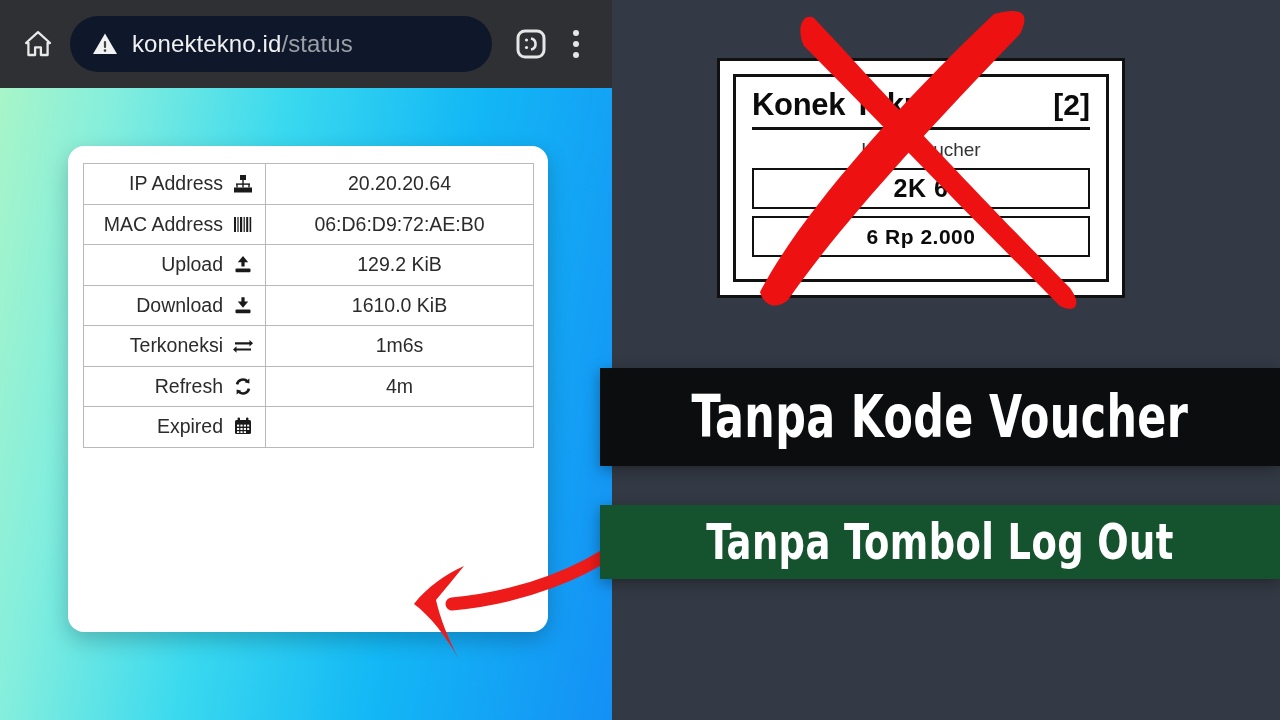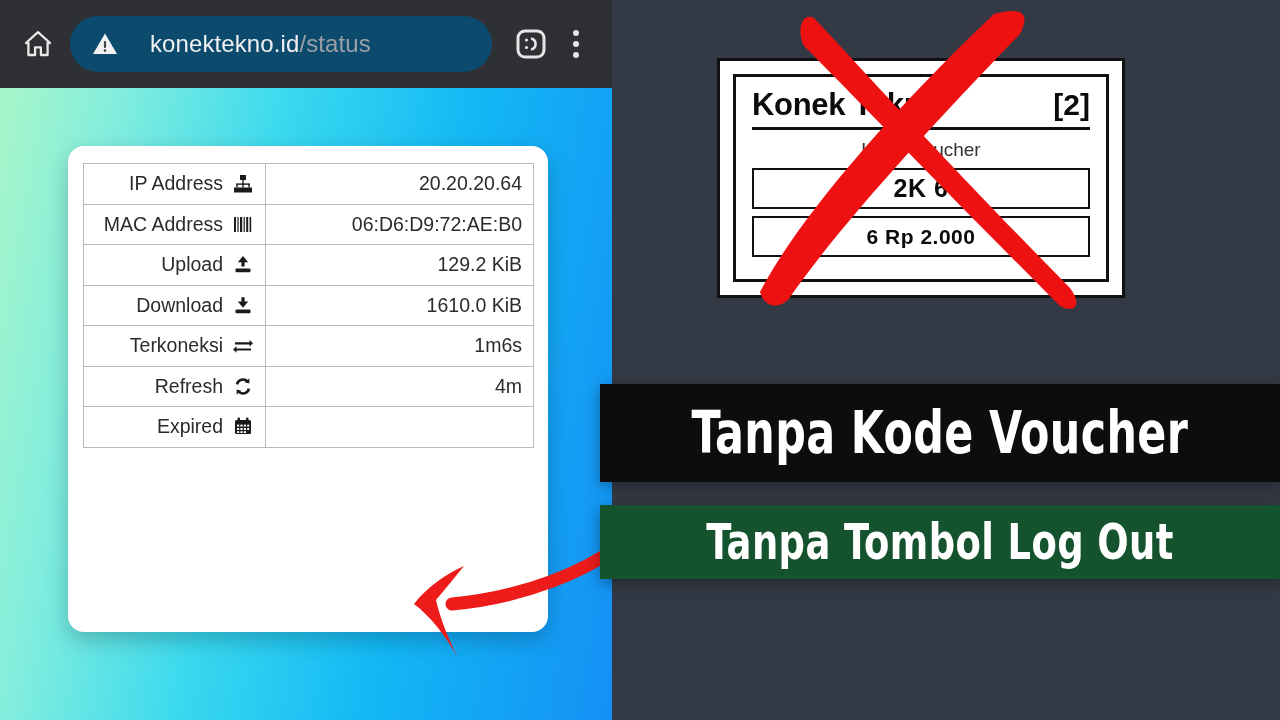--- a/index.html
+++ b/index.html
@@ -19,24 +19,23 @@
     position:absolute; left:0; top:0; width:612px; height:88px;
     background:#2f3033;
     display:flex; align-items:center; padding:0 14px;
   }
   #home-btn {
     width:48px; height:48px; flex:0 0 48px;
     display:flex; align-items:center; justify-content:center;
   }
   #omnibox {
     flex:1 1 auto; height:56px; margin:0 6px 0 8px;
-    background:#0c4a6e; border-radius:28px;
+    background:#0f172a; border-radius:28px;
     display:flex; align-items:center; padding:0 22px;
     overflow:hidden;
-    gap:18px;
   }
   #warn-icon { flex:0 0 26px; margin-right:14px; display:flex; align-items:center; }
   #url-text {
     font-size:24px; color:#f1f1f1; white-space:nowrap;
     letter-spacing:.1px; line-height:1;
   }
   #url-text .path { color:#9aa0a6; }
   #tabs-btn {
     width:46px; height:46px; flex:0 0 46px; margin-left:10px;
     display:flex; align-items:center; justify-content:center;
@@ -66,21 +65,21 @@
     border:1px solid #b9b9b9;
     height:40.5px;
     font-size:19.5px; color:#2b2b2b;
     padding:0 11px;
     vertical-align:middle;
     line-height:1;
   }
   #status-table td.k {
     width:182px; text-align:right; white-space:nowrap;
   }
-  #status-table td.v { width:268px; text-align:right; }
+  #status-table td.v { width:268px; text-align:center; }
   .k-inner { display:flex; align-items:center; justify-content:flex-end; gap:9px; }
   .ticon { display:inline-flex; align-items:center; justify-content:center; width:22px; height:20px; flex:0 0 22px; }
 
   
   #arrow { position:absolute; left:360px; top:520px; width:280px; height:160px; pointer-events:none; }
 
   
   #right {
     position:absolute; left:612px; top:0; width:668px; height:720px;
     background:#343a45;
@@ -110,21 +109,21 @@
   .v-box.small { font-size:21px; }
   #cross { position:absolute; left:60px; top:0px; width:520px; height:320px; pointer-events:none; }
 
   
   .banner {
     position:absolute; left:600px;
     display:flex; align-items:center; justify-content:center;
     box-shadow:0 4px 14px rgba(0,0,0,.35);
   }
   #banner-black {
-    top:384px; width:680px; height:98px;
+    top:368px; width:680px; height:98px;
     background:#0c0d0e;
   }
   #banner-red {
     top:505px; width:680px; height:74px;
     background:#14532d;
   }
   .banner-text {
     color:#ffffff;
     font-family:"DejaVu Sans Condensed","Liberation Sans", sans-serif;
     font-weight:bold;

